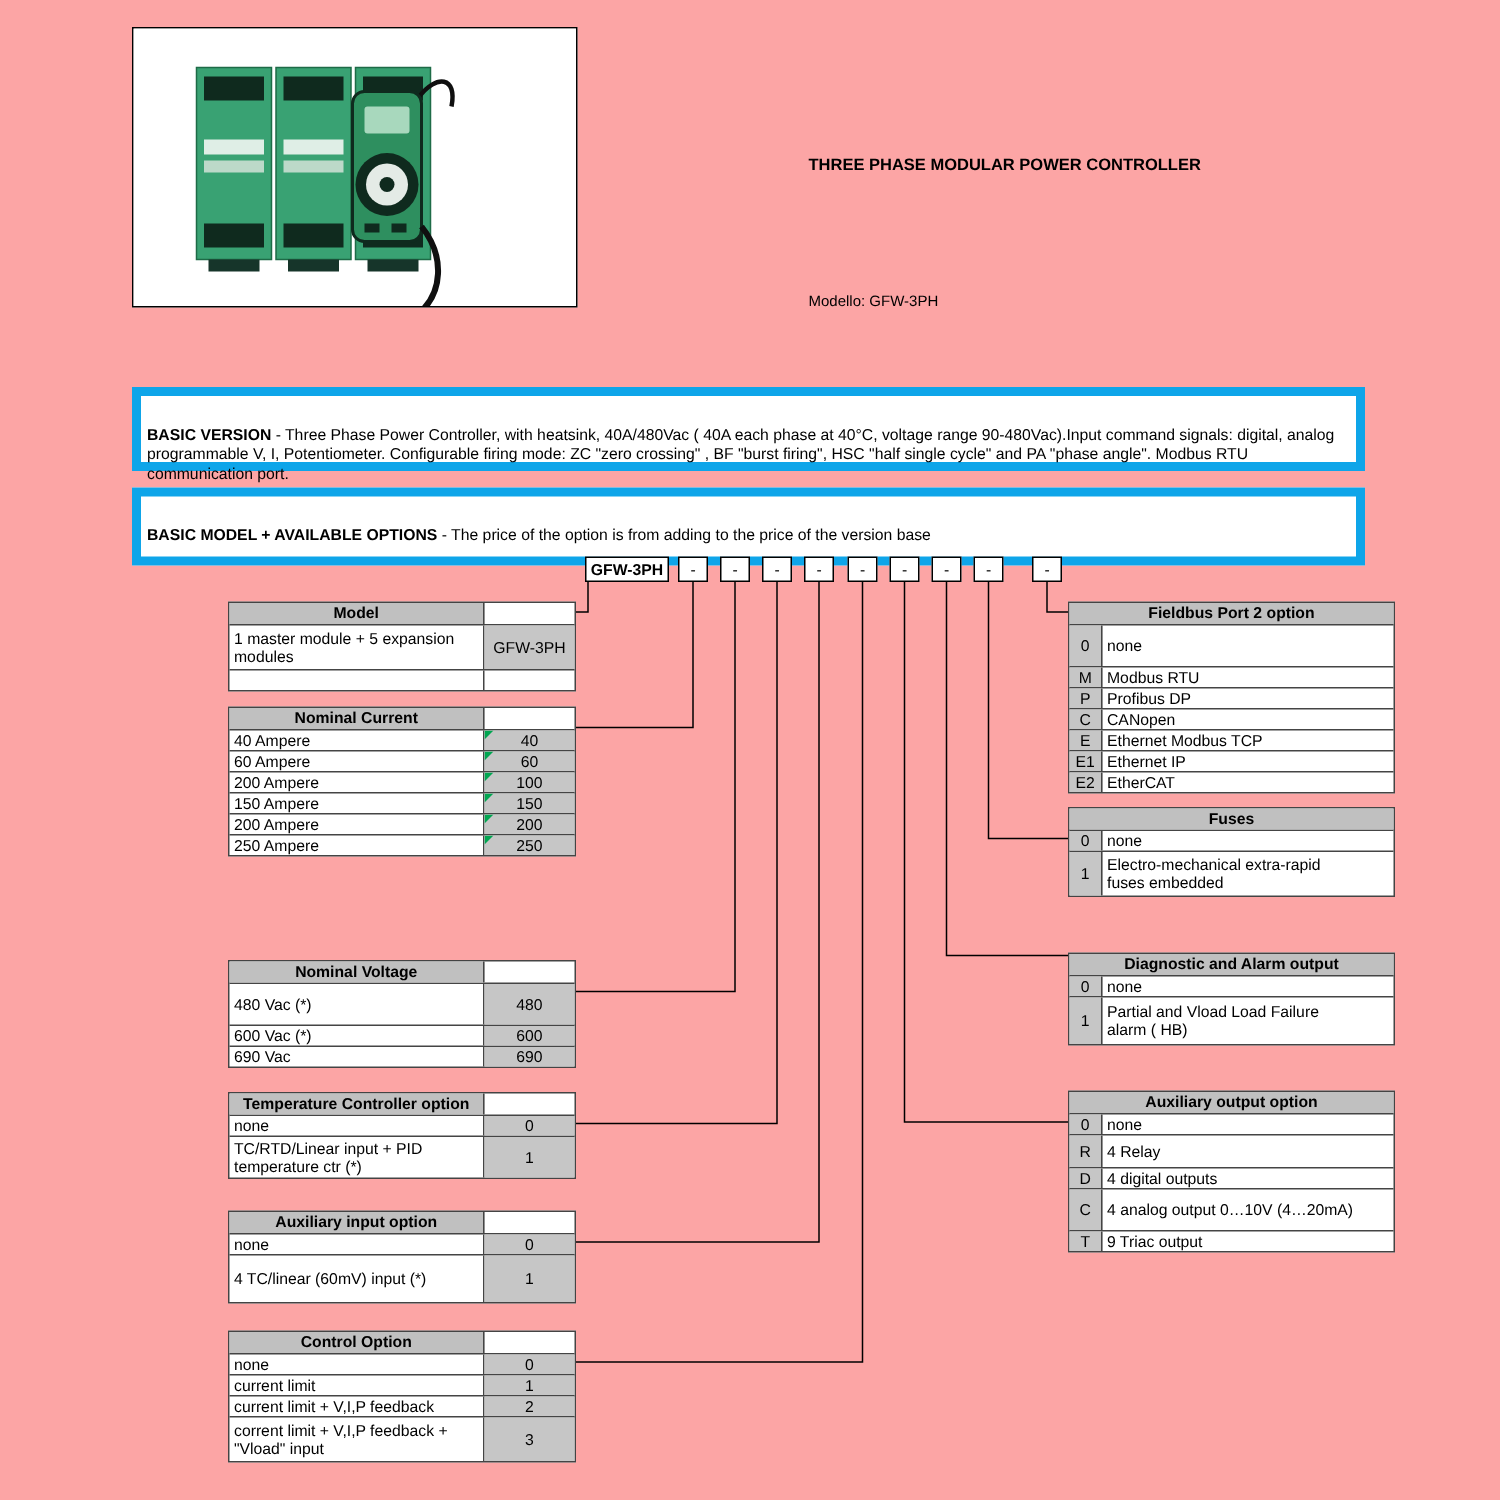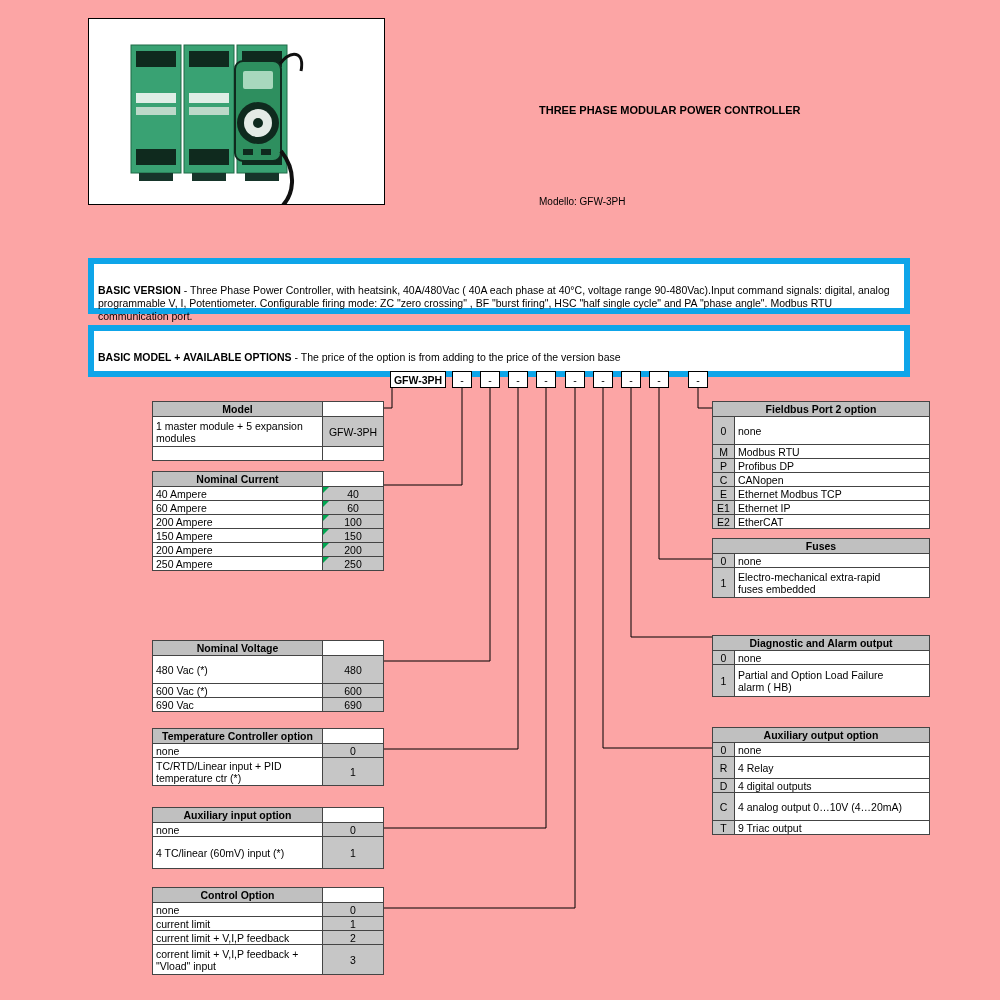--- a/index.html
+++ b/index.html
@@ -305,21 +305,21 @@
   <div class="tbl rtbl" style="left:712px; top:616px;margin-top:19px;">
     <div class="tr" style="height:14px">
       <div class="cell th" style="width:100%">Diagnostic and Alarm output</div>
     </div>
     <div class="tr" style="height:14px">
       <div class="cell codew val">0</div>
       <div class="cell rlbl">none</div>
     </div>
     <div class="tr" style="height:32px">
       <div class="cell codew val">1</div>
-      <div class="cell rlbl">Partial and Option Load Failure alarm ( HB)</div>
+      <div class="cell rlbl">Partial and Vload Load Failure alarm ( HB)</div>
     </div>
   </div>
 
   <div class="tbl rtbl" style="left:712px; top:727px;">
     <div class="tr" style="height:14px">
       <div class="cell th" style="width:100%">Auxiliary output option</div>
     </div>
     <div class="tr" style="height:14px">
       <div class="cell codew val">0</div>
       <div class="cell rlbl">none</div>

